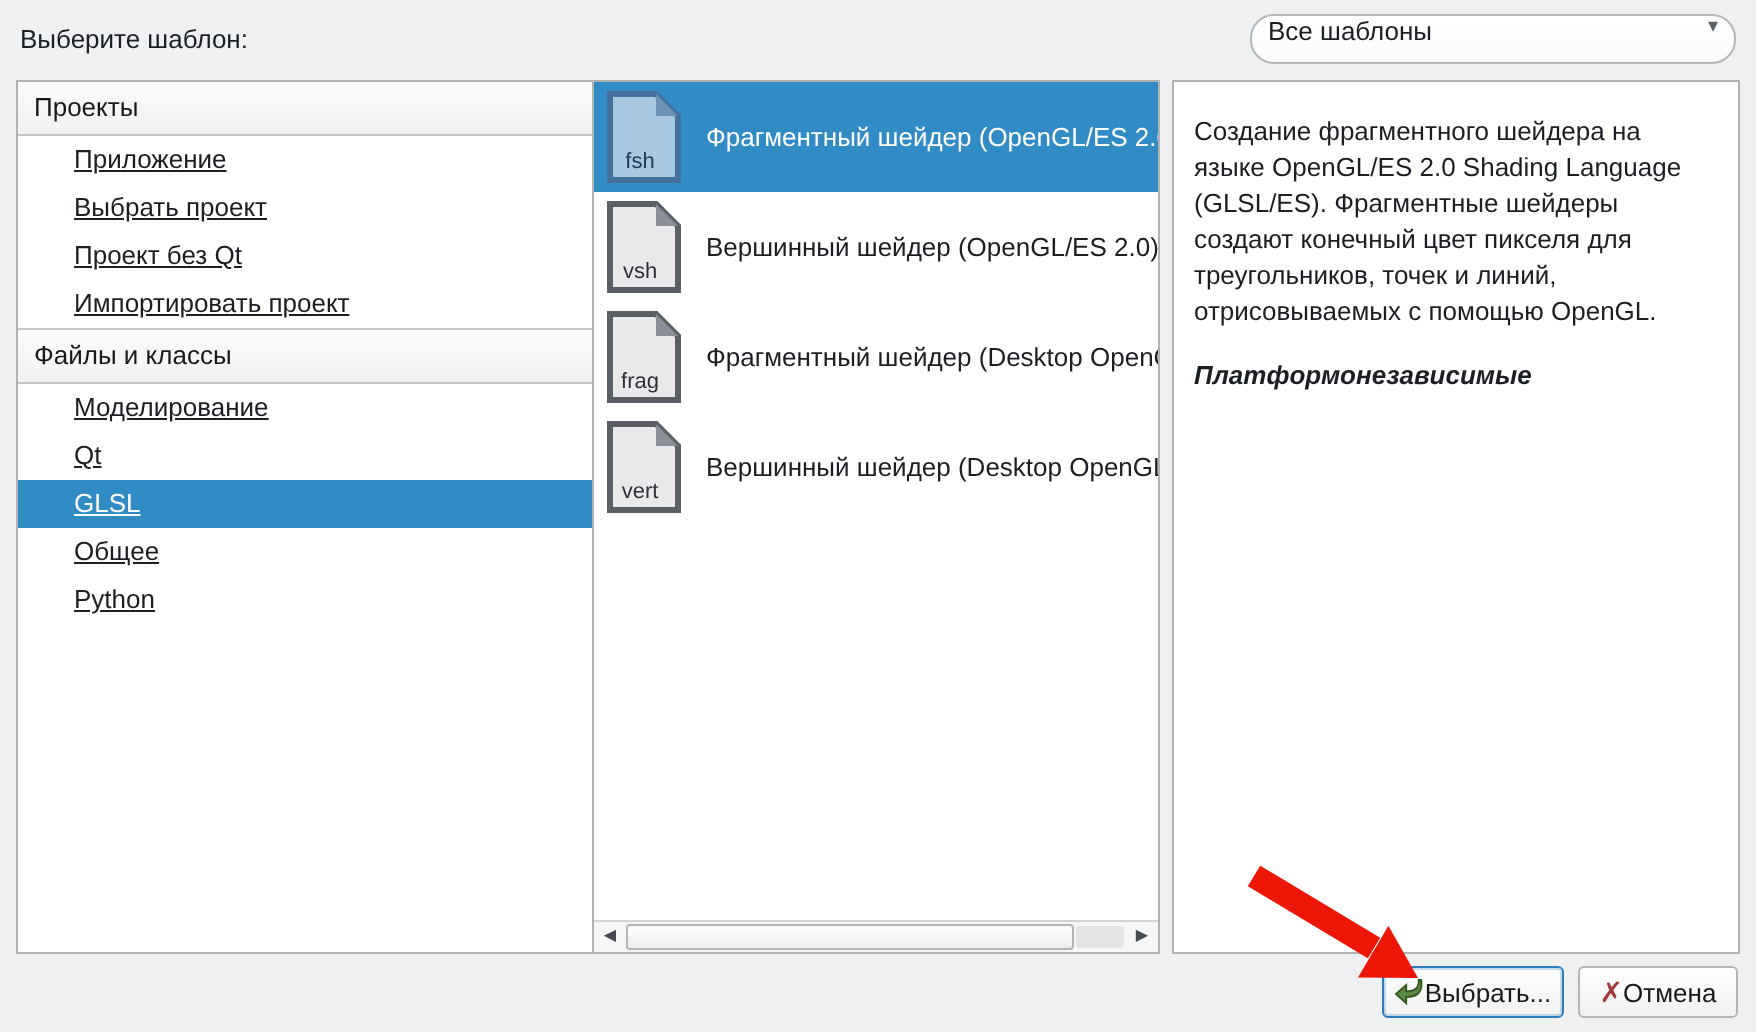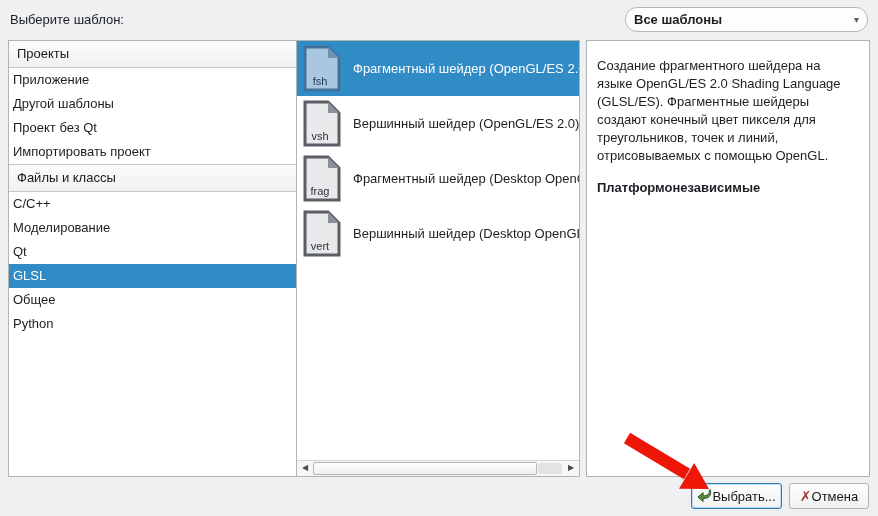--- a/index.html
+++ b/index.html
@@ -7,41 +7,41 @@
     width:878px; height:516px; position:relative; overflow:hidden;
     background:#eff0f1; font-family:"Liberation Sans","DejaVu Sans",sans-serif;
     font-size:13px; color:#1b1f23;
   }
   .top-label { position:absolute; left:10px; top:12px; }
 
   .combo {
     position:absolute; left:625px; top:7px; width:243px; height:25px;
     box-sizing:border-box; background:linear-gradient(#ffffff,#fbfbfb);
     border:1px solid #b4b8ba; border-radius:12px;
-    display:flex; align-items:center; padding:0 8px; cursor:default;font-weight:bold;
+    display:flex; align-items:flex-start; padding:0 8px; cursor:default;
   }
   .combo .value { flex:1; }
   .combo .arrow { color:#5a5f63; font-size:10px; }
 
   .panel {
     position:absolute; top:40px; height:437px; background:#ffffff;
     border:1px solid #b3b3b3; box-sizing:border-box; overflow:hidden;
   }
   .panel.left   { left:8px;   width:320px; }
   .panel.middle { left:296px; width:284px; }
   .panel.right  { left:586px; width:284px; }
 
   
   .cat-header {
     height:26px; line-height:25px; padding:0 8px;
     background:linear-gradient(#fbfbfb,#f1f1f1);
     border-bottom:1px solid #c6c6c6; color:#17191b;
   }
   .cat-header + .cat-header, .side-item + .cat-header { border-top:1px solid #c6c6c6; }
-  .side-item { height:24px; line-height:24px; padding:0 8px 0 4px; cursor:default; }
+  .side-item { height:24px; line-height:24px; padding:0 8px 0 28px; cursor:default;text-decoration:underline; }
   .side-item.selected { background:#318bc5; color:#ffffff; }
 
   
   .tpl-row {
     height:55px; display:flex; align-items:center; padding-left:6px;
     white-space:nowrap; overflow:hidden; cursor:default;
   }
   .tpl-row.selected { background:#318bc5; color:#ffffff; }
   .file-icon { width:40px; height:47px; position:relative; margin-right:10px; flex:none; }
   .file-icon svg { display:block; }
@@ -63,21 +63,21 @@
   .sb-thumb {
     width:224px; margin:1px 0; box-sizing:border-box;
     background:linear-gradient(#fdfdfd,#efefef);
     border:1px solid #b5b5b5; border-radius:2px;
   }
   .sb-track { flex:1; margin:2px 1px; background:#e3e3e3; border-radius:2px; }
 
   
   .details { padding:16px 10px; line-height:1.38; }
   .details .desc { margin:0 0 14px 0; }
-  .details .note { margin:0; font-weight:bold; }
+  .details .note { margin:0; font-weight:bold;font-style:italic; }
 
   
   .btn {
     position:absolute; top:483px; height:26px; box-sizing:border-box;
     border-radius:3px; background:linear-gradient(#fefefe,#f1f1f1);
     border:1px solid #b4b4b4; display:flex; align-items:center;
     justify-content:center; gap:0; font-size:13px; color:#17191b; cursor:default;
   }
   .btn.choose { left:691px; width:91px; border-color:#2d7cba; box-shadow:inset 0 0 0 1px rgba(86,157,210,.35); }
   .btn.cancel { left:789px; width:80px; }
@@ -91,25 +91,24 @@
 <span class="top-label">Выберите шаблон:</span>
 
 <div class="combo">
   <span class="value">Все шаблоны</span>
   <span class="arrow">▾</span>
 </div>
 
 <div class="panel left">
   <div class="cat-header">Проекты</div>
   <div class="side-item">Приложение</div>
-  <div class="side-item">Другой шаблоны</div>
+  <div class="side-item">Выбрать проект</div>
   <div class="side-item">Проект без Qt</div>
   <div class="side-item">Импортировать проект</div>
   <div class="cat-header">Файлы и классы</div>
-  <div class="side-item">C/C++</div>
   <div class="side-item">Моделирование</div>
   <div class="side-item">Qt</div>
   <div class="side-item selected">GLSL</div>
   <div class="side-item">Общее</div>
   <div class="side-item">Python</div>
 </div>
 
 <div class="panel middle">
 
   <div class="tpl-row selected">

